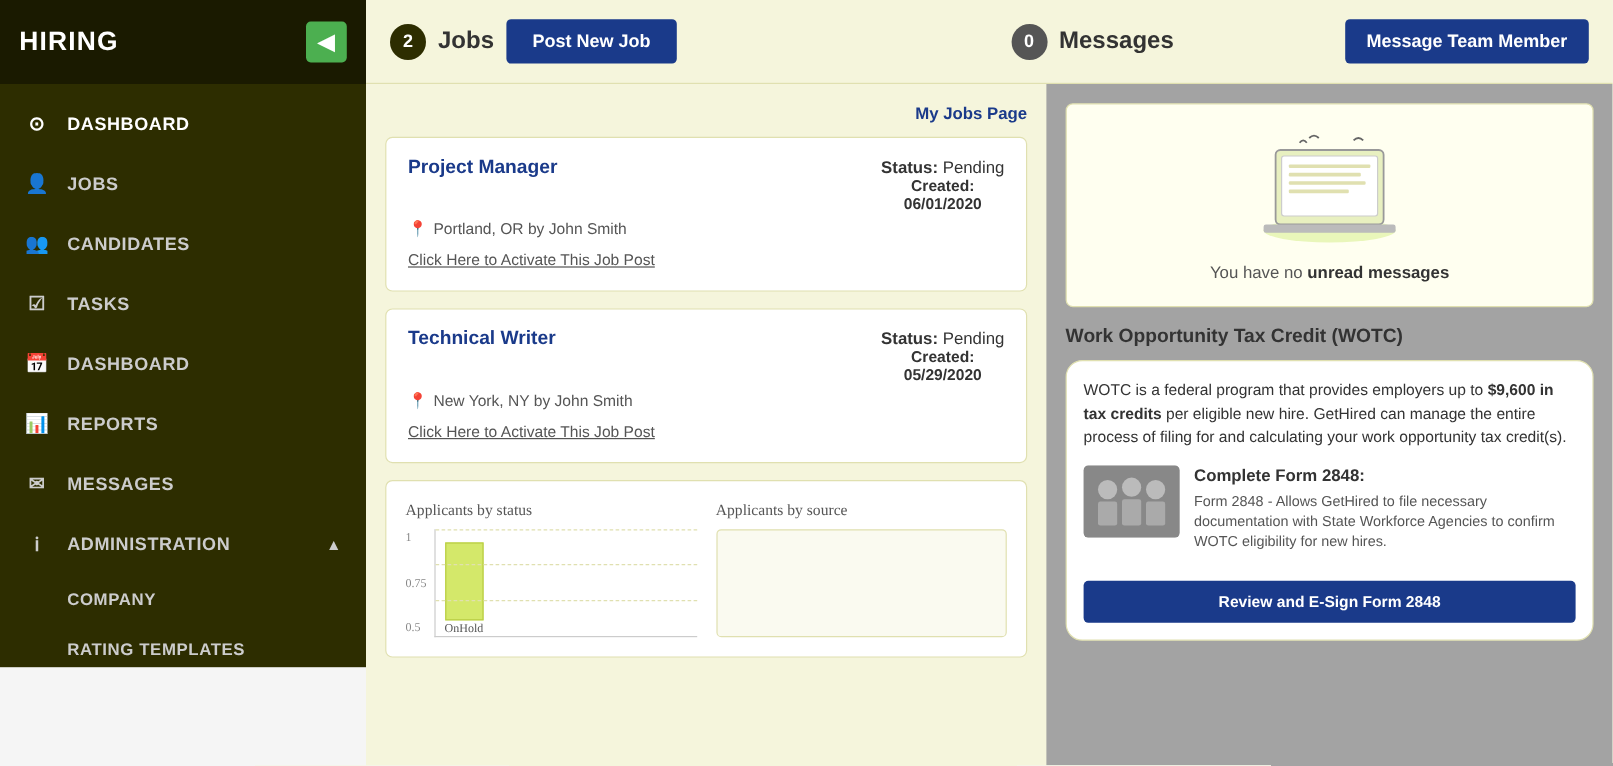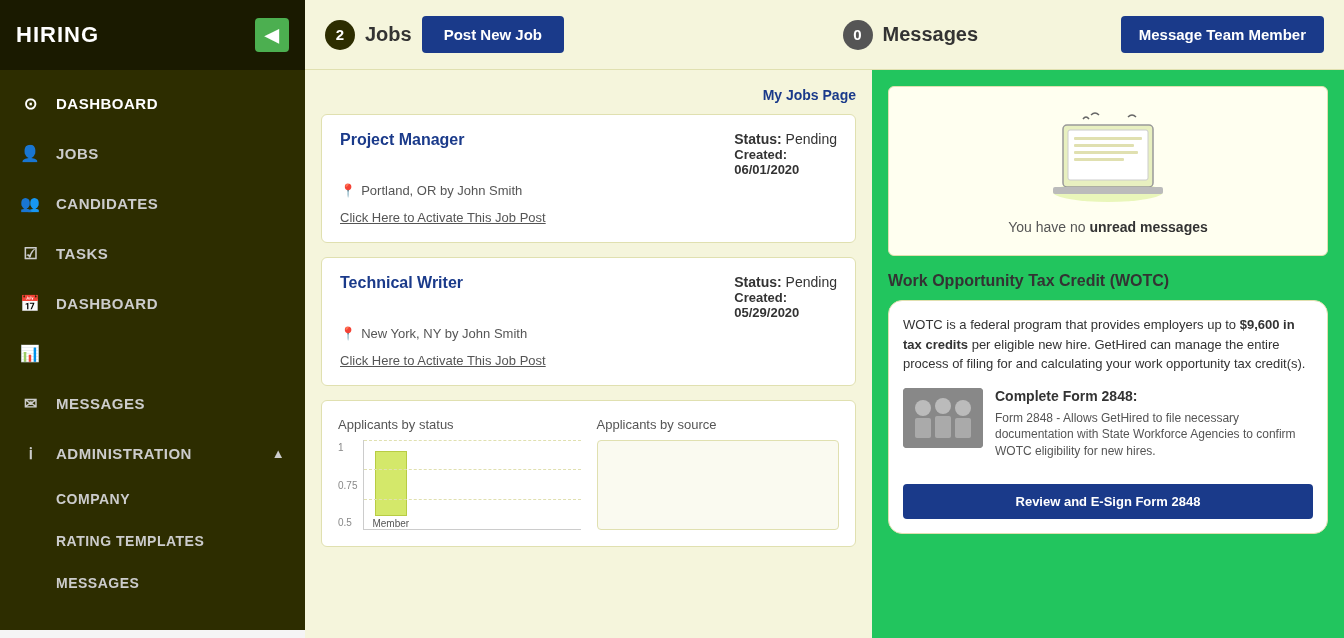--- a/index.html
+++ b/index.html
@@ -6,21 +6,21 @@
     body { font-family: Arial, sans-serif; background: #f5f5f5; display: flex; height: 638px; overflow: hidden; }
 
     
     .sidebar {
       width: 305px;
       background: #2d2d00;
       color: #fff;
       display: flex;
       flex-direction: column;
       flex-shrink: 0;
-      height: 630px;
+      height: 556px;
       overflow: hidden;
     }
     .sidebar-header {
       background: #1a1a00;
       display: flex;
       align-items: center;
       justify-content: space-between;
       padding: 18px 16px;
       height: 70px;
     }
@@ -176,21 +176,21 @@
     .left-panel {
       flex: 1;
       padding: 16px;
       overflow-y: auto;
       background: #f5f5dc;
     }
     .right-panel {
       width: 472px;
       padding: 16px;
       overflow-y: auto;
-      background: #22c55e;
+      background: #a3a3a3;
       flex-shrink: 0;
     }
 
     
     .my-jobs-link {
       text-align: right;
       margin-bottom: 10px;
     }
     .my-jobs-link a {
       color: #1a3a8a;
@@ -214,21 +214,21 @@
       align-items: flex-start;
       margin-bottom: 6px;
     }
     .job-title {
       color: #1a3a8a;
       font-size: 16px;
       font-weight: bold;
       cursor: pointer;
     }
     .job-status-section {
-      text-align: left;
+      text-align: center;
     }
     .job-status {
       font-size: 14px;
       color: #333;
     }
     .job-status span.label { font-weight: 600; }
     .job-created {
       font-size: 13px;
       color: #333;
       font-weight: 600;
@@ -261,20 +261,21 @@
       border: 1px solid #e0e0b0;
       border-radius: 6px;
       padding: 16px;
     }
     .reports-row {
       display: flex;
       gap: 16px;
     }
     .chart-section {
       flex: 1;
+      font-family: Liberation Serif, serif;
     }
     .chart-label {
       font-size: 13px;
       color: #555;
       margin-bottom: 8px;
     }
 
     
     .messages-card {
       background: #fffff0;
@@ -385,20 +386,21 @@
     <div class="nav-item">
       <span class="nav-icon">☑</span>
       <span class="nav-label">TASKS</span>
     </div>
     <div class="nav-item">
       <span class="nav-icon">📅</span>
       <span class="nav-label">DASHBOARD</span>
     </div>
     <div class="nav-item">
       <span class="nav-icon">📊</span>
+      <span class="nav-label">REPORTS</span>
     </div>
     <div class="nav-item">
       <span class="nav-icon">✉</span>
       <span class="nav-label">MESSAGES</span>
     </div>
     <div class="nav-item">
       <span class="nav-icon">ℹ</span>
       <span class="nav-label">ADMINISTRATION</span>
       <span class="nav-arrow">▲</span>
     </div>
@@ -493,21 +495,21 @@
                   <span>0.5</span>
                 </div>
 
                 <div style="flex:1;border-left:1px solid #ccc;border-bottom:1px solid #ccc;display:flex;align-items:flex-end;padding:0 8px;position:relative;">
 
                   <div style="position:absolute;top:0;left:0;right:0;border-top:1px dashed #e0e0b0;"></div>
                   <div style="position:absolute;top:33%;left:0;right:0;border-top:1px dashed #e0e0b0;"></div>
                   <div style="position:absolute;top:66%;left:0;right:0;border-top:1px dashed #e0e0b0;"></div>
                   <div style="display:flex;flex-direction:column;align-items:center;">
                     <div style="width:32px;height:65px;background:#d4e86a;border:1px solid #b8cc44;"></div>
-                    <span style="font-size:10px;color:#555;margin-top:2px;">Member</span>
+                    <span style="font-size:10px;color:#555;margin-top:2px;">OnHold</span>
                   </div>
                 </div>
               </div>
             </div>
             <div class="chart-section">
               <div class="chart-label">Applicants by source</div>
               <div style="height:90px;border:1px solid #e0e0b0;background:#fafaf0;border-radius:4px;"></div>
             </div>
           </div>
         </div>

